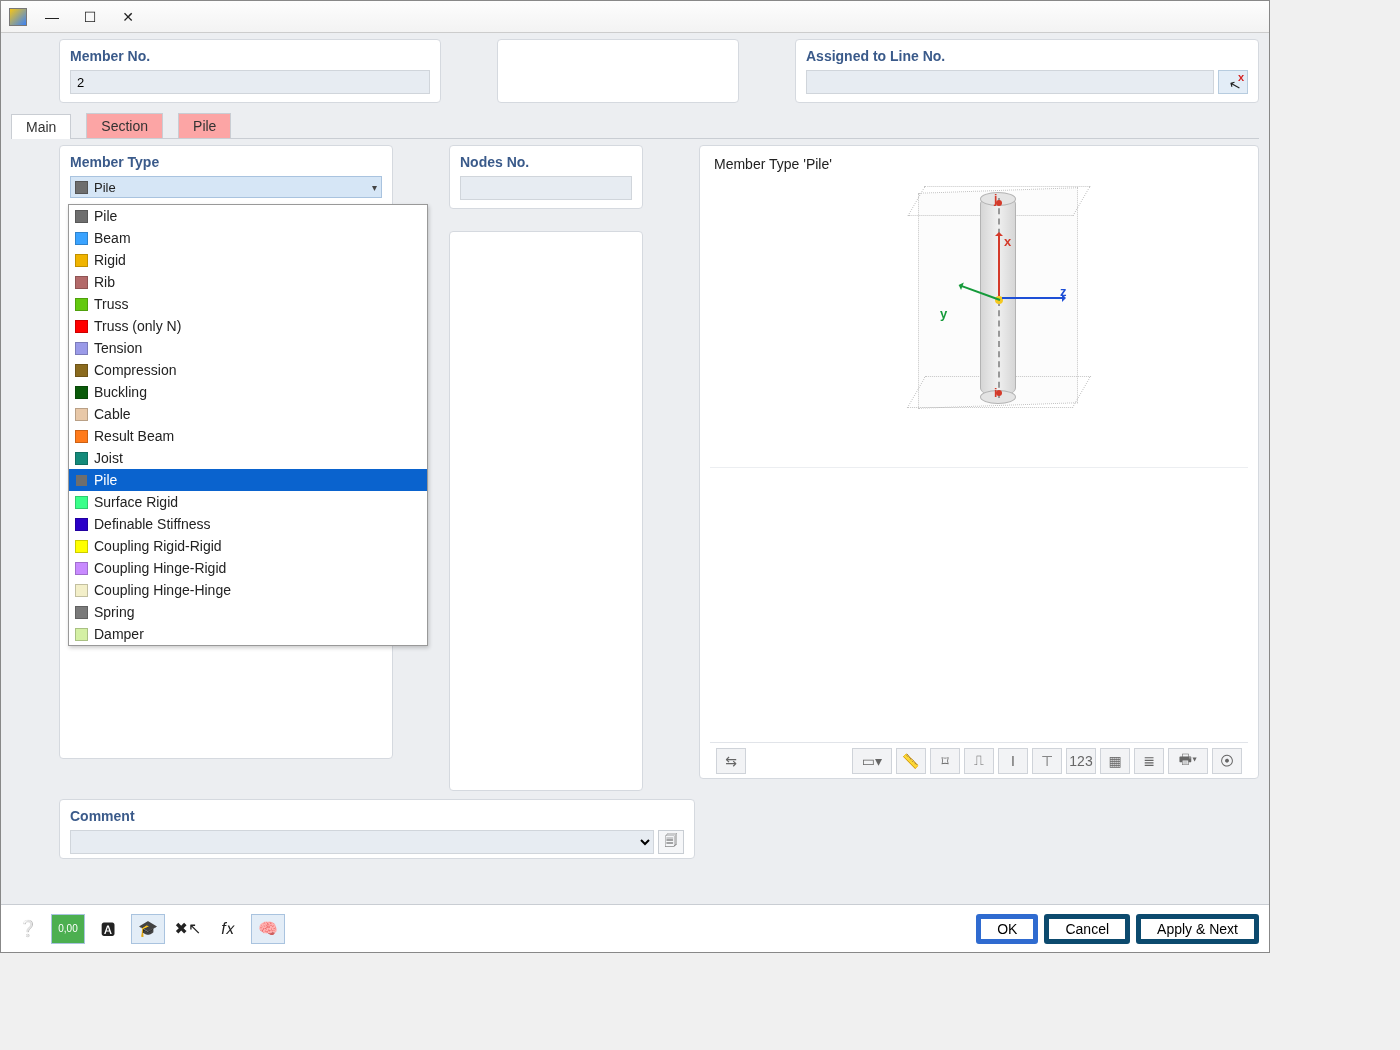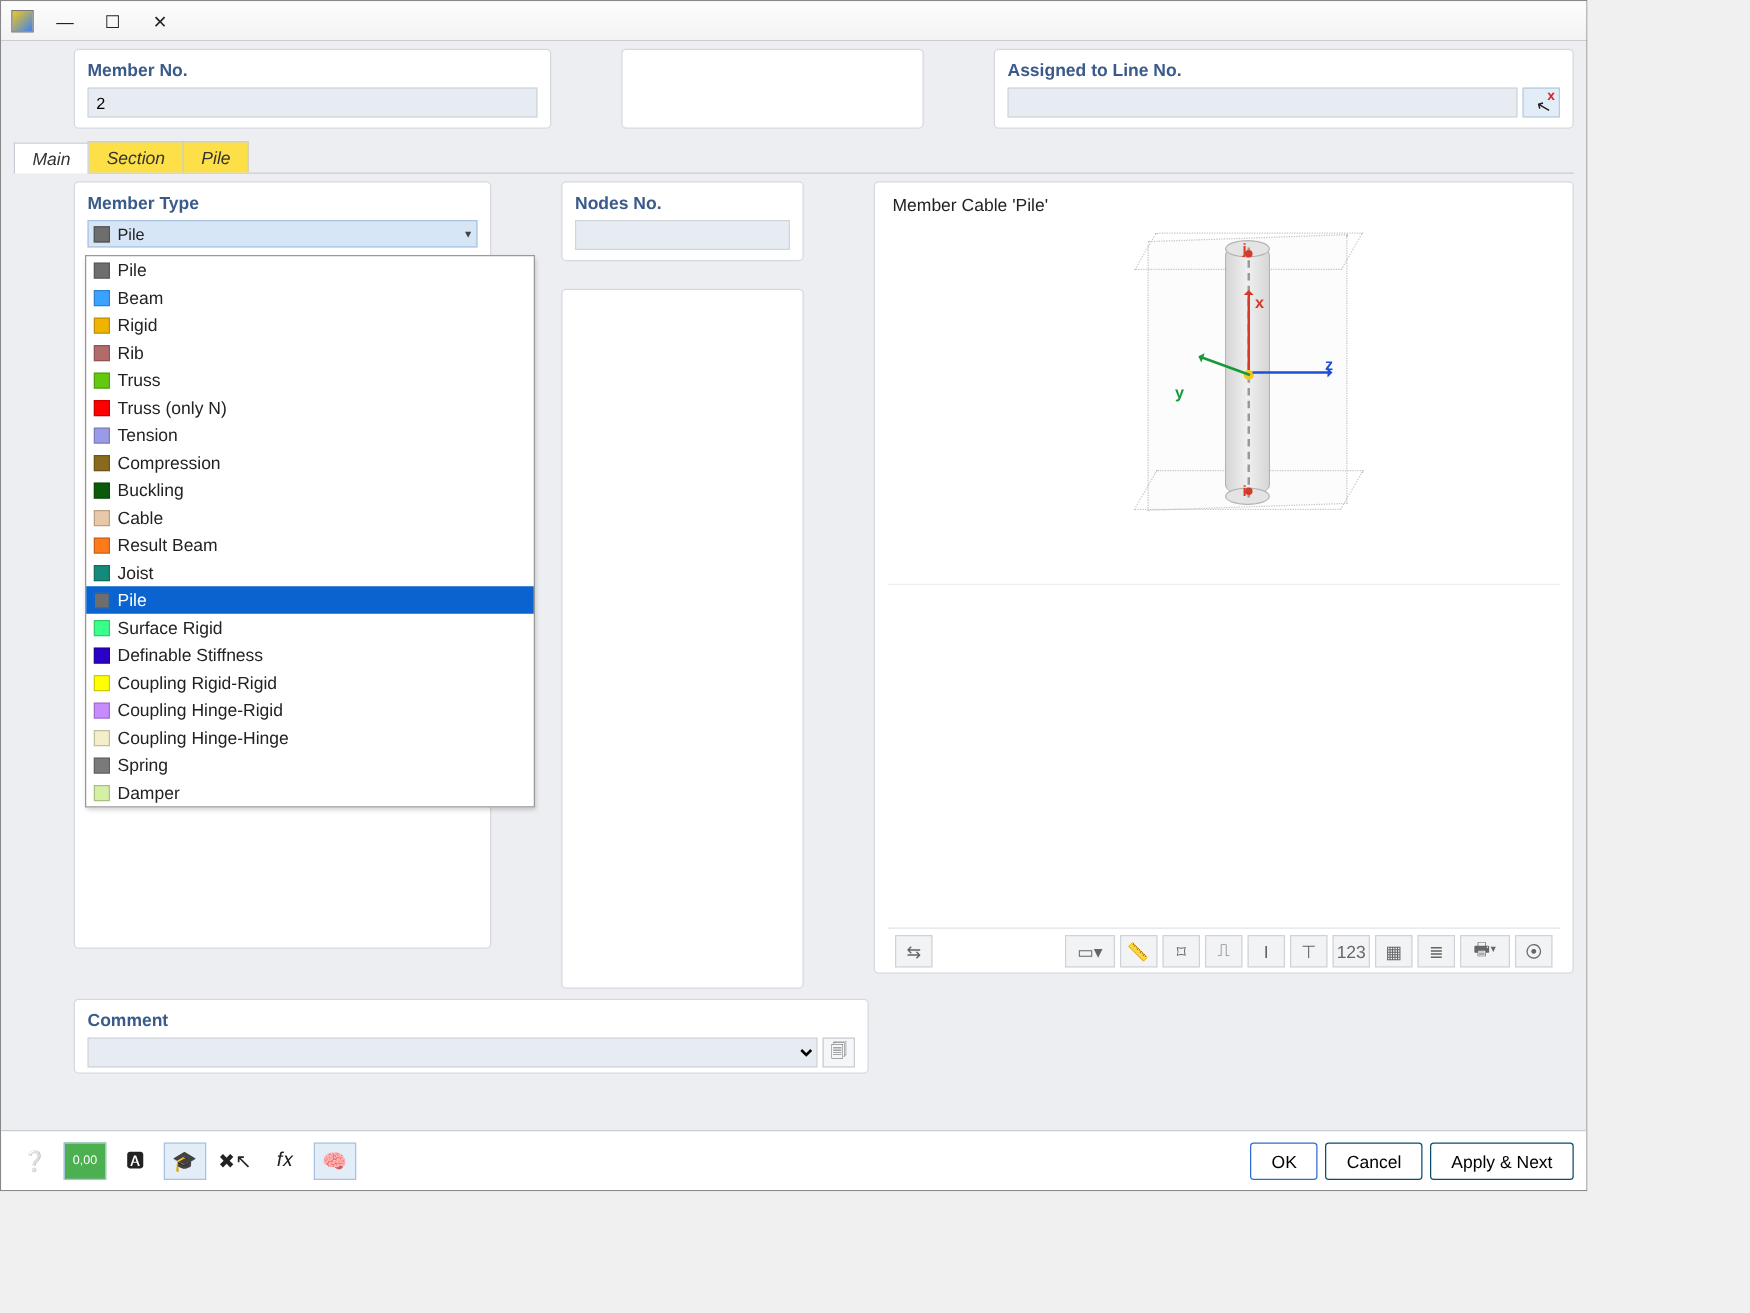--- a/index.html
+++ b/index.html
@@ -84,29 +84,28 @@
     position:relative;
   }
   .pick-btn .x { color:#d62424; font-weight:bold; font-size:11px; position:absolute; top:0px; right:3px;}
   .pick-btn .cursor {
     position:absolute; font-size:14px; top:6px; left:10px; transform:rotate(-15deg);
   }
 
   .tabs-wrap { margin-top: 10px; }
   .tabstrip {
     display: flex;
-    gap: 0;
+    gap: 16px;
     border-bottom: 1px solid #c9cdd3;
-    font-style: italic;
   }
   .tab {
     padding: 4px 14px;
     font-size: 14px;
     color: #333;
-    background: #fde047;
+    background: #fca5a5;
     border: 1px solid #c9cdd3;
     border-bottom: none;
     margin-right: -1px;
   }
   .tab.active {
     background: #fff;
     font-weight: 500;
     position: relative;
     top: 1px;
   }
@@ -202,21 +201,21 @@
   .footer-bar .spacer{flex:1;}
   .ficon {
     width:34px;height:30px;
     border:1px solid transparent;
     display:flex;align-items:center;justify-content:center;
     font-size:16px;
   }
   .ficon.framed{border-color:#a9c3df;background:#e3edf7;}
   .btn {
     height:30px;padding:0 16px;
-    background:#fff;border:1px solid #0c4a6e;border-radius:3px;
+    background:#fff;border:5px solid #0c4a6e;border-radius:3px;
     font-size:14px;
   }
   .btn.primary{border-color:#2f6bd0;}
 
   
   .iso {
     position:absolute;
     left:200px; top:8px;
     width:180px; height:230px;
   }
@@ -403,21 +402,21 @@
       <div class="col-mid">
         <div class="panel nodes-panel">
           <div class="panel-label">Nodes No.</div>
           <input class="ro-input" value="" style="">
         </div>
         <div class="panel mid-blank-1"></div>
       </div>
 
       <div class="col-right">
         <div class="panel preview-panel" style="padding:8px 10px 0 10px;">
-          <div class="preview-label">Member Cable 'Pile'</div>
+          <div class="preview-label">Member Type 'Pile'</div>
           <div class="preview-canvas" style="border-bottom:1px solid #eceef1;height:290px;flex:0 0 290px;">
             <div class="iso">
               <div class="top-face"></div>
               <div class="outer-fr"></div>
               <div class="floor"></div>
               <div class="cyl"></div>
               <div class="cyl-top"></div>
               <div class="cyl-bot"></div>
               <div class="dash"></div>
               <div class="node-dot dot-j"></div>

